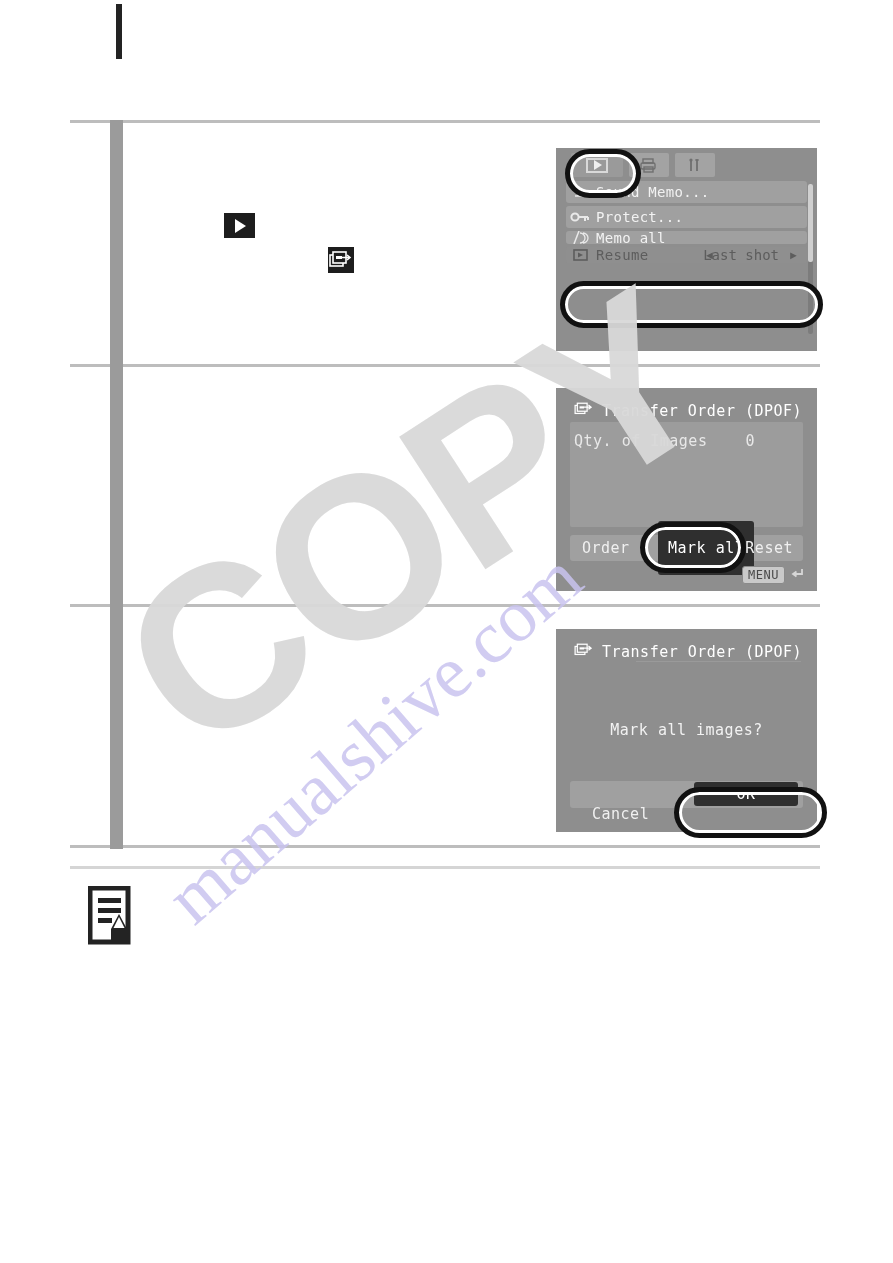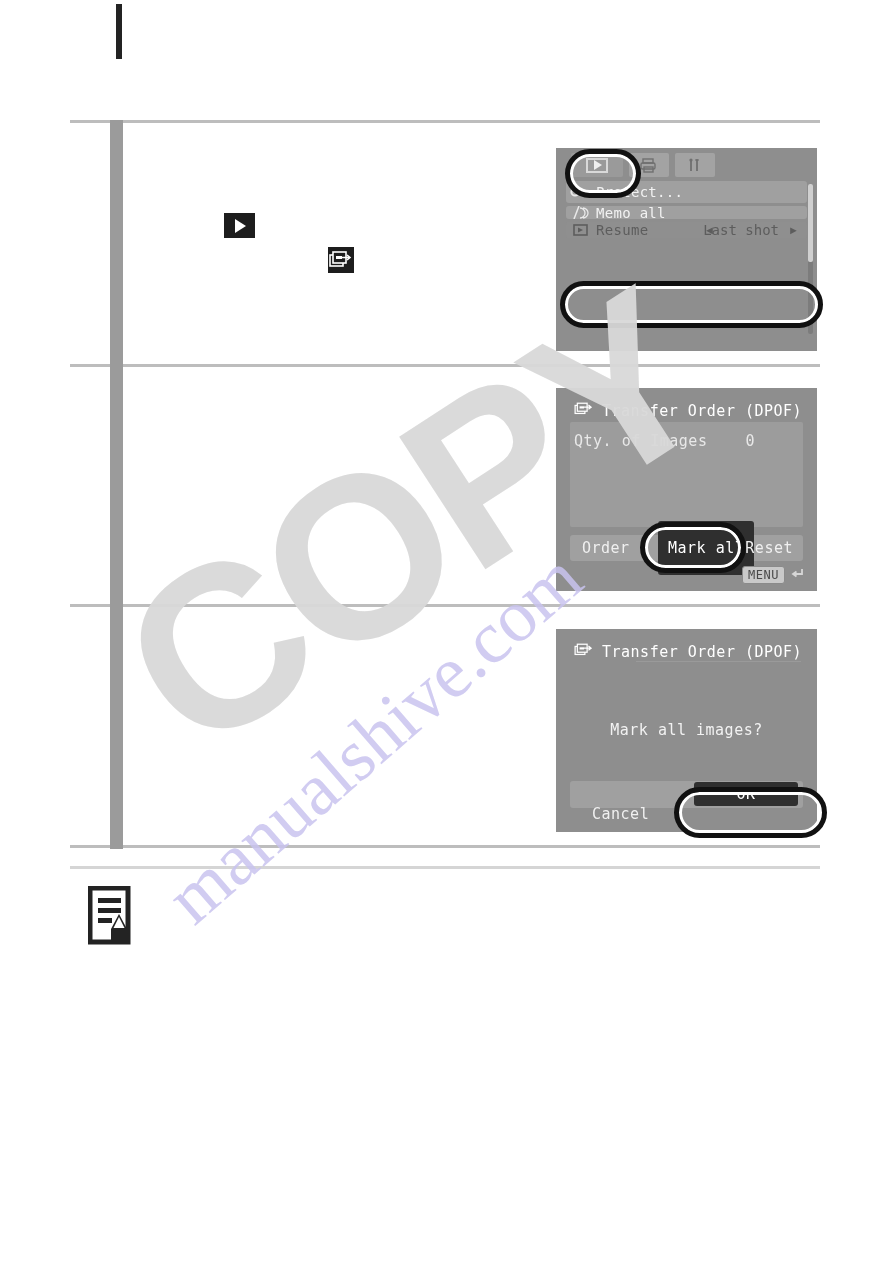--- a/index.html
+++ b/index.html
@@ -338,20 +338,29 @@
           <path d="M6 3 L6 14" stroke="#6f6f6f" stroke-width="1.8" fill="none"></path>
           <circle cx="6" cy="3" r="1.6" fill="#6f6f6f"></circle>
           <path d="M12 3 L12 14" stroke="#6f6f6f" stroke-width="1.8" fill="none"></path>
           <path d="M10.4 3 L13.6 3" stroke="#6f6f6f" stroke-width="1.8" fill="none"></path>
         </svg>
       </div>
     </div>
 
     <div class="menu-list">
 
+      <div class="menu-row">
+        <span class="mi">
+          <svg width="20" height="16" viewBox="0 0 20 16" aria-hidden="true">
+            <rect x="5" y="2" width="4" height="7" rx="2" fill="#e9e9e9"></rect>
+            <path d="M7 9 L7 12 M4 12 L11 12 M11 12 L11 8" stroke="#e9e9e9" stroke-width="1.4" fill="none"></path>
+          </svg>
+        </span>
+        <span class="ml">Sound Memo...</span>
+      </div>
 
       <div class="menu-row">
         <span class="mi">
           <svg width="22" height="14" viewBox="0 0 22 14" aria-hidden="true">
             <circle cx="5" cy="7" r="3.6" fill="none" stroke="#e9e9e9" stroke-width="2"></circle>
             <path d="M9 7 L18 7 M15 7 L15 11 M18 7 L18 10" stroke="#e9e9e9" stroke-width="2" fill="none"></path>
           </svg>
         </span>
         <span class="ml">Protect...</span>
       </div>

